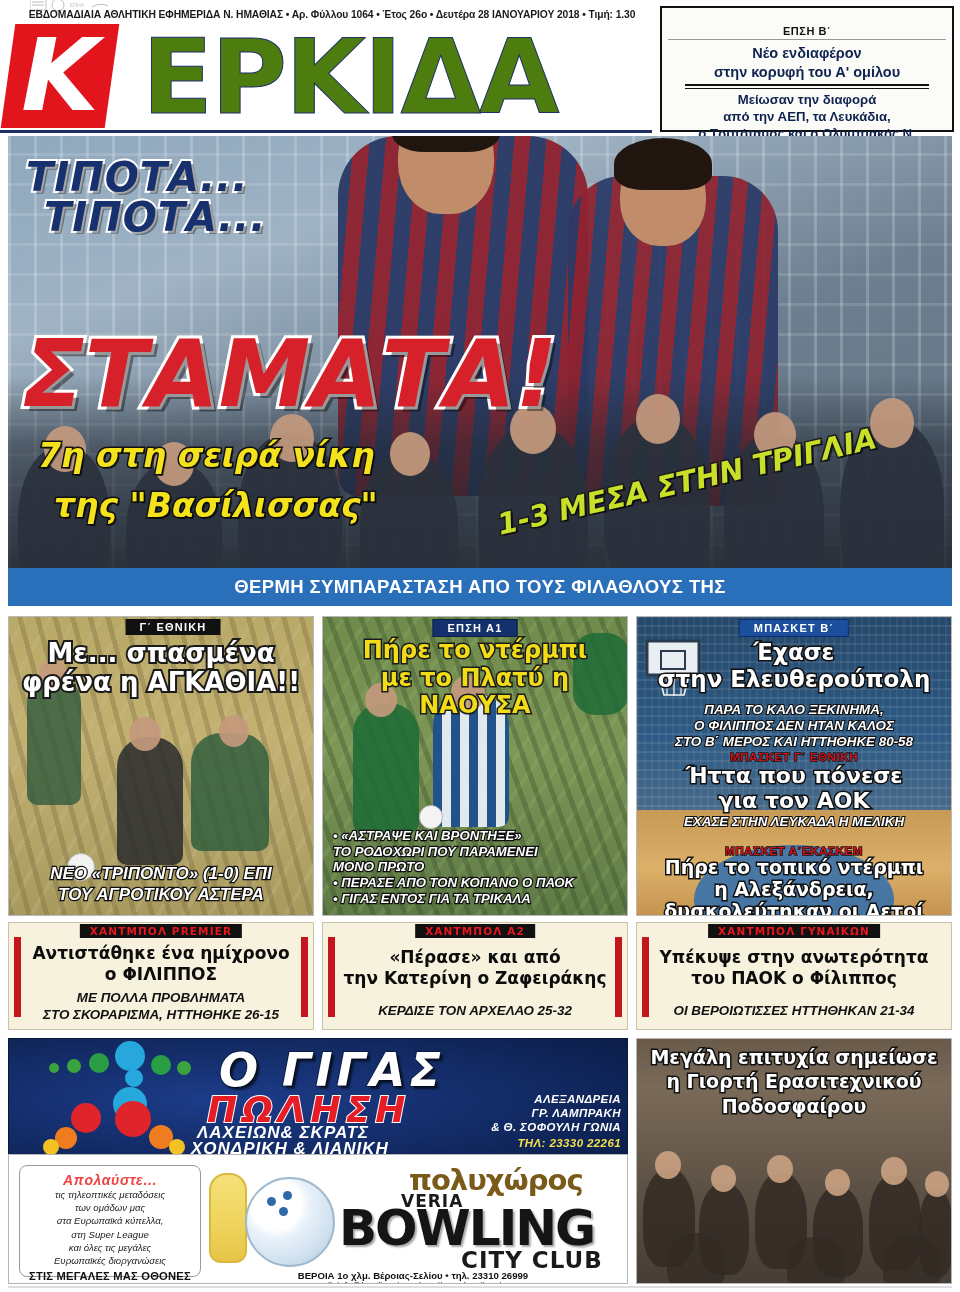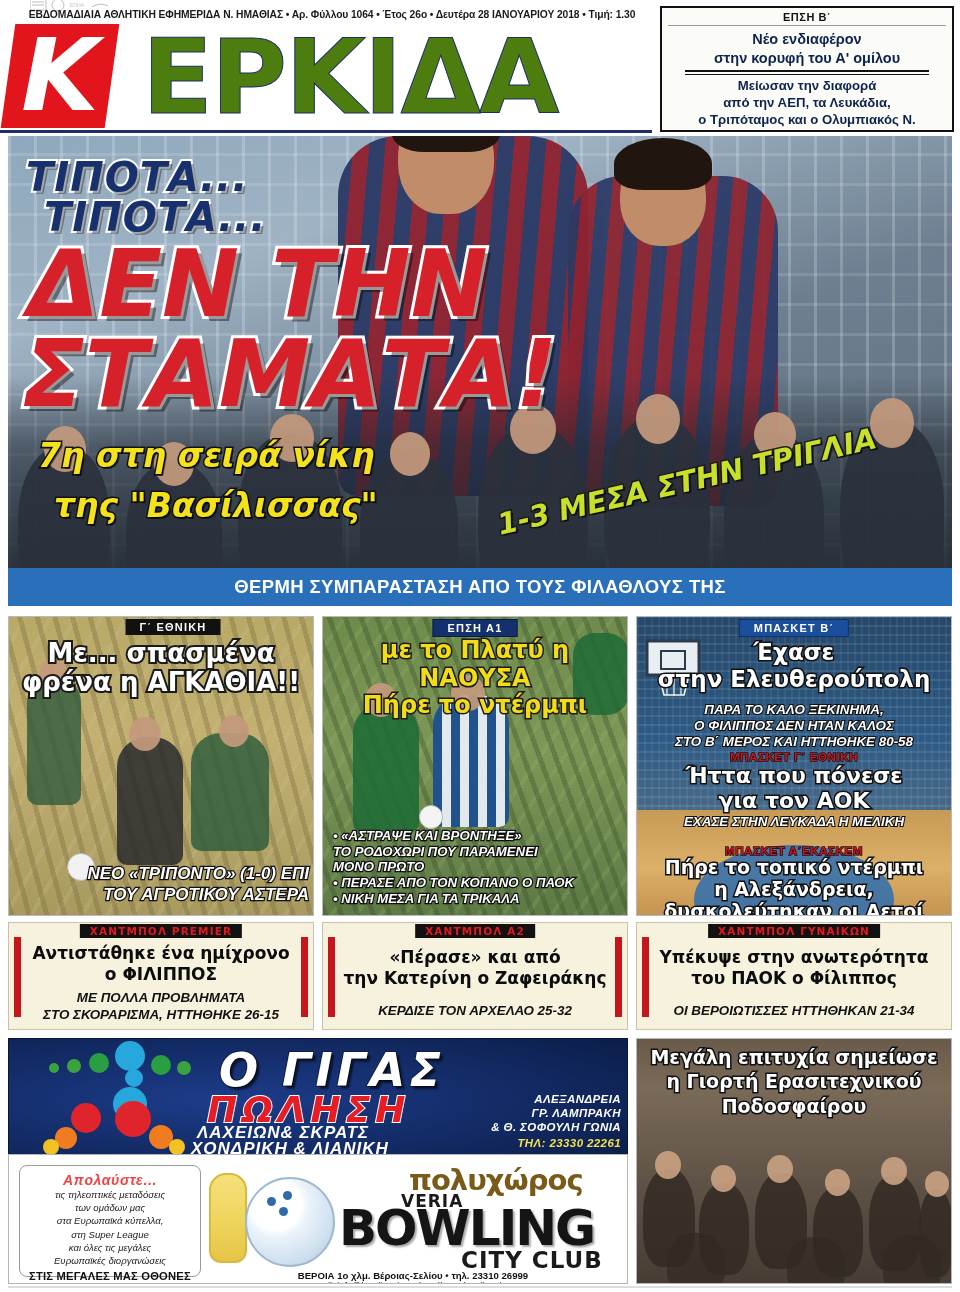--- a/index.html
+++ b/index.html
@@ -20,21 +20,21 @@
      color:#fff;font-size:100px;font-weight:bold;font-style:italic;line-height:104px;
      text-align:center;font-family:"DejaVu Sans",sans-serif;}
   .m-rest{position:absolute;left:112px;top:0px;font-size:104px;line-height:110px;font-weight:bold;
      color:#4d7c0f;font-family:"DejaVu Sans",sans-serif;letter-spacing:-2px;margin-left:30px;
      -webkit-text-stroke:1px #1e2f68;}
   .mast-rule{position:absolute;left:0;top:130px;width:652px;height:3px;background:#1e2f68;}
 
   
   .tr-box{position:absolute;left:660px;top:6px;width:294px;height:126px;
      border:2px solid #111;background:#fbfbf8;box-sizing:border-box;}
-  .tr-kicker{margin:3px 6px 2px;text-align:center;font-size:11px;font-weight:bold;color:#111;
+  .tr-kicker{margin:17px 6px 2px;text-align:center;font-size:11px;font-weight:bold;color:#111;
      letter-spacing:.5px;border-bottom:1px solid #999;padding-bottom:2px;}
   .tr-l1{text-align:center;font-size:14.5px;font-weight:bold;color:#0f2350;margin-top:5px;}
   .tr-l2{text-align:center;font-size:14.5px;font-weight:bold;color:#0f2350;margin-top:3px;}
   .tr-sep{width:84%;margin:4px auto 3px;border-top:2px solid #111;border-bottom:1px solid #111;height:2px;}
   .tr-l3,.tr-l4,.tr-l5{text-align:center;font-size:13.2px;font-weight:bold;color:#0f2350;margin-top:2px;}
 
   
   .hero{position:absolute;left:8px;top:136px;width:944px;height:470px;overflow:hidden;
      background:linear-gradient(160deg,#8fa8bd 0%,#9fb3c4 25%,#6d7f90 55%,#5d6e7d 100%);}
   .hero-fence{position:absolute;inset:0;
@@ -108,21 +108,21 @@
   .badge-blue{background:#1b4f9c;border:1px solid #0e3070;}
 
   .ctitle{position:absolute;left:4px;right:4px;text-align:center;z-index:5;
      font-family:"DejaVu Sans",sans-serif;font-weight:bold;}
   .c1 .ctitle{top:22px;font-size:26px;color:#fff;-webkit-text-stroke:4px #1a1a1a;paint-order:stroke fill;line-height:1.12;}
   .c2 .ctitle{top:20px;font-size:24px;color:#f2dc18;-webkit-text-stroke:3px #1a1a1a;paint-order:stroke fill;line-height:1.15;}
   .c3 .ctitle{top:22px;font-size:23px;color:#ffffff;-webkit-text-stroke:3px #111;paint-order:stroke fill;line-height:1.16;}
 
   .csub{position:absolute;left:4px;right:4px;text-align:center;z-index:5;font-style:italic;
      font-weight:bold;color:#fff;-webkit-text-stroke:2.4px #101010;paint-order:stroke fill;line-height:1.2;}
-  .c1 .csub{bottom:10px;font-size:17px;text-align:right;}
+  .c1 .csub{bottom:10px;font-size:17px;}
   .c2 .csub{bottom:8px;font-size:13.2px;text-align:left;padding-left:6px;}
 
   .c3 .blk{position:absolute;left:2px;right:2px;text-align:center;z-index:5;}
   .c3 .redband{font-size:11.5px;font-weight:bold;color:#d1121b;-webkit-text-stroke:1.4px #111;
      paint-order:stroke fill;letter-spacing:.6px;}
   .c3 .w2{font-size:22px;font-weight:bold;color:#fff;-webkit-text-stroke:3px #111;paint-order:stroke fill;
      font-family:"DejaVu Sans",sans-serif;line-height:1.15;}
   .c3 .it{font-size:13.4px;font-weight:bold;font-style:italic;color:#fff;-webkit-text-stroke:2.2px #111;
      paint-order:stroke fill;line-height:1.2;}
 
@@ -247,21 +247,20 @@
       <div class="blob" style="left:596px;top:40px;width:106px;height:186px;"></div>
       <div class="face" style="left:628px;top:18px;width:44px;height:50px;"></div>
       <div class="blob" style="left:716px;top:58px;width:100px;height:172px;"></div>
       <div class="face" style="left:746px;top:36px;width:42px;height:46px;"></div>
       <div class="blob" style="left:832px;top:44px;width:104px;height:186px;"></div>
       <div class="face" style="left:862px;top:22px;width:44px;height:50px;"></div>
     </div>
 
     <div class="h-tip1">ΤΙΠΟΤΑ...</div>
     <div class="h-tip2">ΤΙΠΟΤΑ...</div>
-    <div class="h-big1">ΔΕΝ ΤΗΝ</div>
     <div class="h-big2">ΣΤΑΜΑΤΑ!</div>
     <div class="h-sub1">7η στη σειρά νίκη</div>
     <div class="h-sub2">της "Βασίλισσας"</div>
     <div class="h-diag">1-3 ΜΕΣΑ ΣΤΗΝ ΤΡΙΓΛΙΑ</div>
 
     <div class="hero-bluebar">
       <span>ΘΕΡΜΗ ΣΥΜΠΑΡΑΣΤΑΣΗ ΑΠΟ ΤΟΥΣ ΦΙΛΑΘΛΟΥΣ ΤΗΣ</span>
     </div>
   </div>
 
@@ -290,29 +289,29 @@
     <div class="col c2">
       <div class="grassy"></div>
       <div class="blob" style="left:30px;top:86px;width:66px;height:130px;background:#1f6b36;opacity:.88;border-radius:30px 30px 10px 10px;"></div>
       <div class="face" style="left:42px;top:66px;width:32px;height:34px;"></div>
       <div class="blob" style="left:110px;top:78px;width:76px;height:132px;background:repeating-linear-gradient(90deg,#1d4f8f 0 9px,#e8eef5 9px 18px);opacity:.95;border-radius:30px 30px 10px 10px;"></div>
       <div class="face" style="left:128px;top:58px;width:34px;height:36px;"></div>
       <div class="blob" style="left:250px;top:16px;width:56px;height:82px;background:#1f6b36;opacity:.85;border-radius:22px;"></div>
       <div class="dot" style="left:96px;top:188px;width:22px;height:22px;background:#f4f4f4;border:1px solid #bbb;"></div>
       <div class="badge badge-navy">ΕΠΣΗ Α1</div>
       <div class="ctitle">
+        <div>Πήρε το ντέρμπι</div>
         <div>με το Πλατύ η ΝΑΟΥΣΑ</div>
-        <div>Πήρε το ντέρμπι</div>
       </div>
       <div class="csub">
         <div>• «ΑΣΤΡΑΨΕ ΚΑΙ ΒΡΟΝΤΗΞΕ»</div>
         <div>ΤΟ ΡΟΔΟΧΩΡΙ ΠΟΥ ΠΑΡΑΜΕΝΕΙ</div>
         <div>ΜΟΝΟ ΠΡΩΤΟ</div>
         <div>• ΠΕΡΑΣΕ ΑΠΟ ΤΟΝ ΚΟΠΑΝΟ Ο ΠΑΟΚ</div>
-        <div>• ΝΙΚΗ ΜΕΣΑ ΓΙΑ ΤΑ ΤΡΙΚΑΛΑ</div>
+        <div>• ΓΙΓΑΣ ΕΝΤΟΣ ΓΙΑ ΤΑ ΤΡΙΚΑΛΑ</div>
       </div>
     </div>
 
     <div class="col c3">
       <div class="courty"></div>
       <div class="floor2"></div>
       <div class="floorarc"></div>
       <svg style="position:absolute;left:6px;top:20px;width:84px;height:78px;" viewBox="0 0 84 78">
         <rect x="4" y="4" width="52" height="34" fill="#e9eef3" stroke="#2a3b4d" stroke-width="3"></rect>
         <rect x="18" y="14" width="24" height="18" fill="none" stroke="#2a3b4d" stroke-width="2"></rect>

